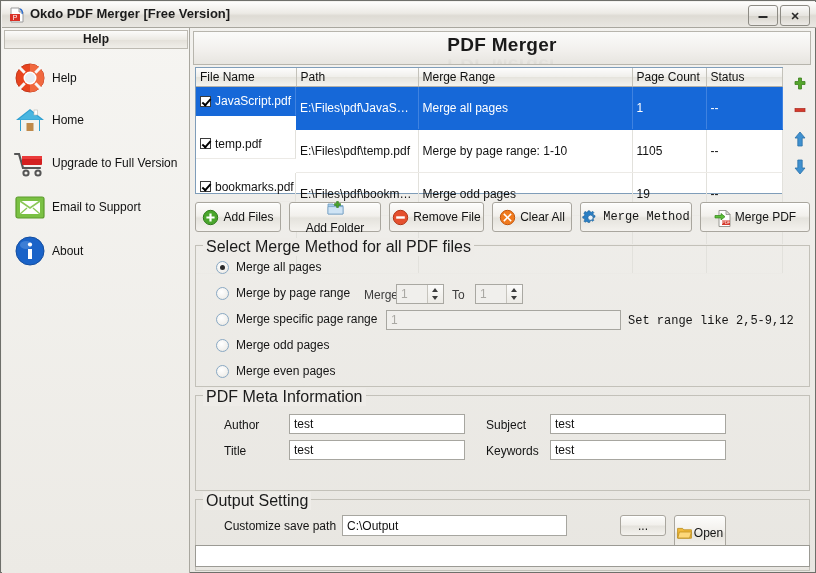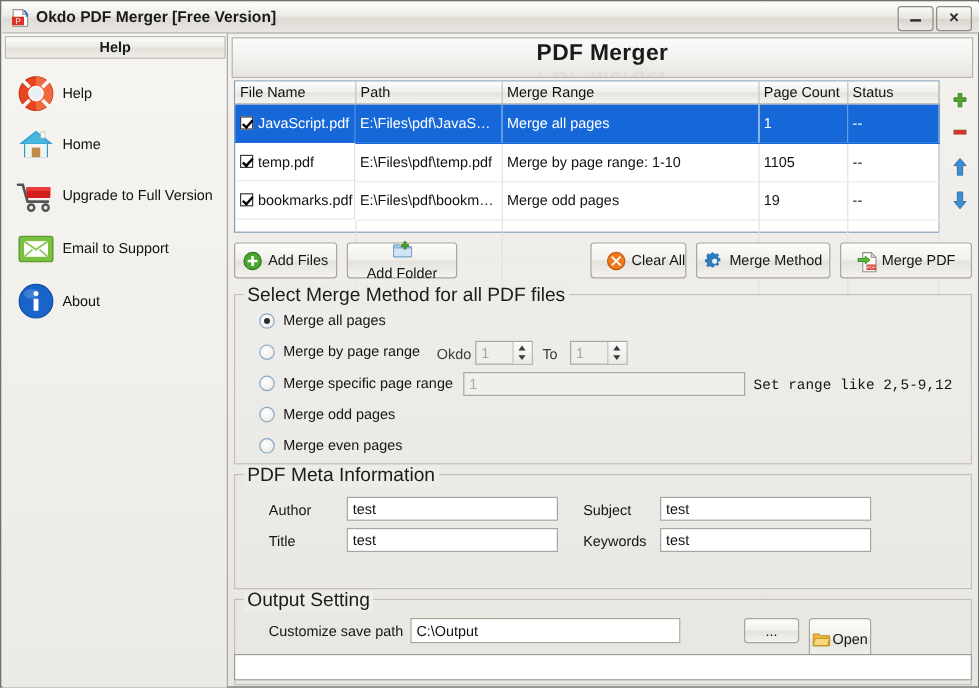--- a/index.html
+++ b/index.html
@@ -93,21 +93,21 @@
   }
   table.files{border-collapse:collapse;width:100%;table-layout:fixed;}
   table.files th{
     background:linear-gradient(to bottom,#fdfdfd 0%,#f0efeb 48%,#e6e4dd 52%,#f4f3ef 100%);
     border-right:1px solid #c4c2ba;border-bottom:1px solid #b3b1a9;
     font-weight:normal;font-size:12px;color:#101010;text-align:left;
     padding:2px 4px;height:17px;box-sizing:border-box;
   }
   table.files td{
     border-right:1px solid #e2e1dc;border-bottom:1px solid #eceae6;
-    padding:4px 4px;height:32px;font-size:12px;color:#111;
+    padding:14px 4px;height:17px;font-size:12px;color:#111;
     white-space:nowrap;overflow:hidden;text-overflow:ellipsis;
     box-sizing:border-box;
   }
   table.files tr.sel td{background:#1668d8;color:#fff;border-right-color:#3f82e0;border-bottom-color:#1668d8;}
   td.namecell{display:flex;align-items:center;gap:4px;}
   .cb{
     width:11px;height:11px;flex:0 0 11px;background:#fff;border:1px solid #3b3b3b;
     position:relative;box-sizing:border-box;
   }
   .cb::after{
@@ -395,30 +395,39 @@
       <div class="tbtn" style="left:94px;width:92px;flex-direction:column;">
         <span class="ico">
           <svg width="17" height="17" viewBox="0 0 17 17">
               <path d="M1 4h5l1.4 1.6H16V14H1z" fill="#a8cbe8" stroke="#6d9cc2" stroke-width=".8"></path>
               <path d="M1 6.6h15V14H1z" fill="#cfe4f5" stroke="#6d9cc2" stroke-width=".7"></path>
               <path d="M9.6 1.5h1.8v2.1h2.1v1.8h-2.1v2.1H9.6V5.4H7.5V3.6h2.1z" fill="#4aa62c" stroke="#2f7a1b" stroke-width=".6"></path>
             </svg>
         </span>
         <span>Add Folder</span>
       </div>
-      <div class="tbtn" style="left:297px;width:80px;justify-content:flex-end;">
+      <div class="tbtn" style="left:194px;width:95px;">
+        <span class="ico">
+          <svg width="17" height="17" viewBox="0 0 17 17">
+              <circle cx="8.5" cy="8.5" r="7.2" fill="#e5502e" stroke="#b13516" stroke-width="1"></circle>
+              <rect x="4.2" y="7.3" width="8.6" height="2.4" fill="#fff"></rect>
+            </svg>
+        </span>
+        <span>Remove File</span>
+      </div>
+      <div class="tbtn" style="left:297px;width:80px;">
         <span class="ico">
           <svg width="17" height="17" viewBox="0 0 17 17">
               <circle cx="8.5" cy="8.5" r="7.2" fill="#f07a1e" stroke="#c2560d" stroke-width="1"></circle>
               <path d="M5.4 4.3l3.1 3.1 3.1-3.1 1.1 1.1-3.1 3.1 3.1 3.1-1.1 1.1-3.1-3.1-3.1 3.1-1.1-1.1 3.1-3.1-3.1-3.1z" fill="#fff"></path>
             </svg>
         </span>
         <span>Clear All</span>
       </div>
-      <div class="tbtn" style="left:385px;width:112px;">
+      <div class="tbtn" style="left:385px;width:112px;font-family:Liberation Mono, monospace;">
         <span class="ico">
           <svg width="17" height="17" viewBox="0 0 17 17">
             <path d="M8.5 1.2l1.5.5 1.3-.9 1.2 1.2-.9 1.3.5 1.5 1.6.4v1.7l-1.6.4-.5 1.5.9 1.3-1.2 1.2-1.3-.9-1.5.5-.4 1.6H6.4L6 11.9l-1.5-.5-1.3.9L2 11.1l.9-1.3L2.4 8.3.8 7.9V6.2l1.6-.4.5-1.5-.9-1.3L3.2.8l1.3.9L6 1.2l.4-1.0h1.7z" fill="#2b7fc4" stroke="#1d5d95" stroke-width=".6" transform="translate(0,1.6) scale(0.95)"></path>
             <circle cx="8.5" cy="8.7" r="2.6" fill="#eaf3fb" stroke="#1d5d95" stroke-width=".7"></circle>
           </svg>
         </span>
         <span>Merge Method</span>
       </div>
       <div class="tbtn" style="left:505px;width:110px;">
         <span class="ico">
@@ -439,21 +448,21 @@
 
       <div class="radio-row" style="top:12px;">
         <span class="rdo on"></span>
         <span class="rl">Merge all pages</span>
       </div>
 
       <div class="radio-row" style="top:38px;">
         <span class="rdo"></span>
         <span class="rl">Merge by page range</span>
       </div>
-      <span class="lbl-s" style="left:168px;top:42px;color:#3c3c3c;">Okdo</span>
+      <span class="lbl-s" style="left:168px;top:42px;color:#3c3c3c;">Merge</span>
       <div class="spin" style="left:200px;top:38px;">
         <span class="val">1</span>
         <span class="arws">
             <i class="up"></i>
             <i class="dn"></i>
           </span>
       </div>
       <span class="lbl-s" style="left:256px;top:42px;color:#3c3c3c;">To</span>
       <div class="spin" style="left:279px;top:38px;">
         <span class="val">1</span>

